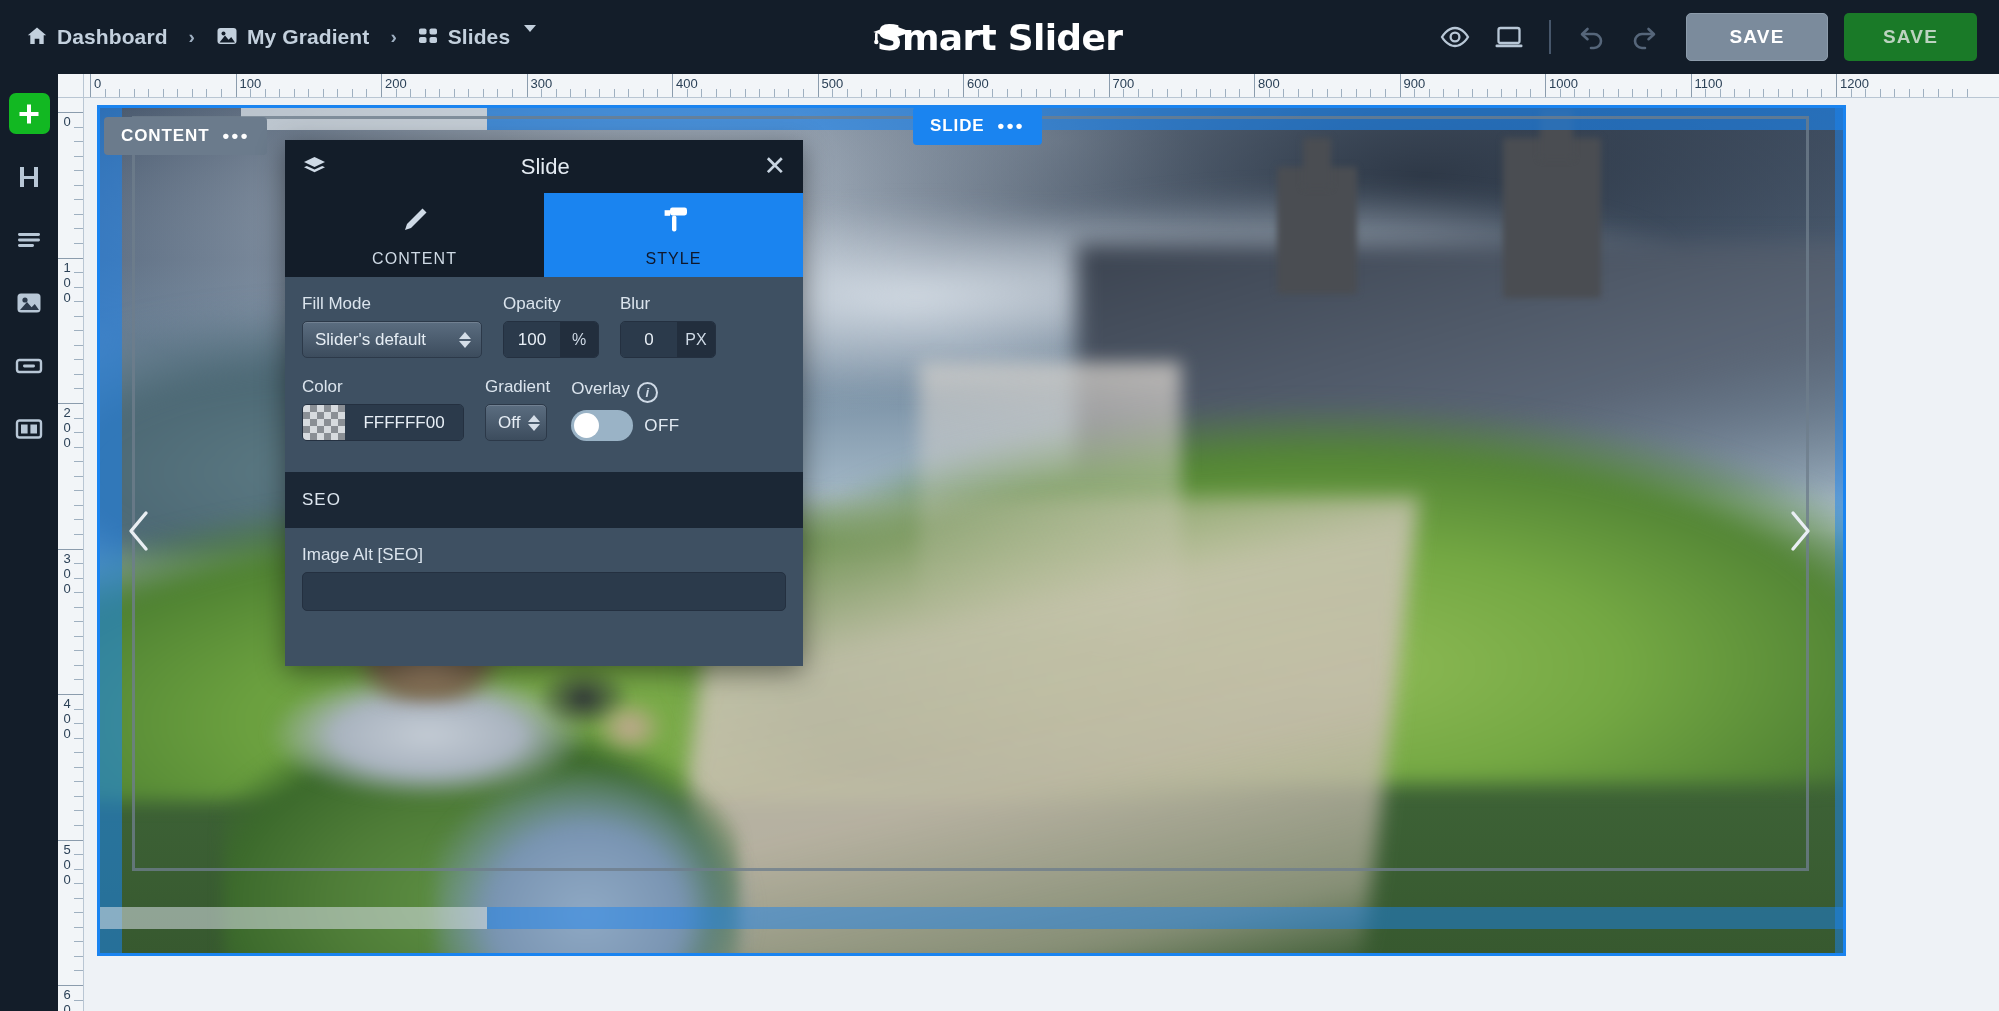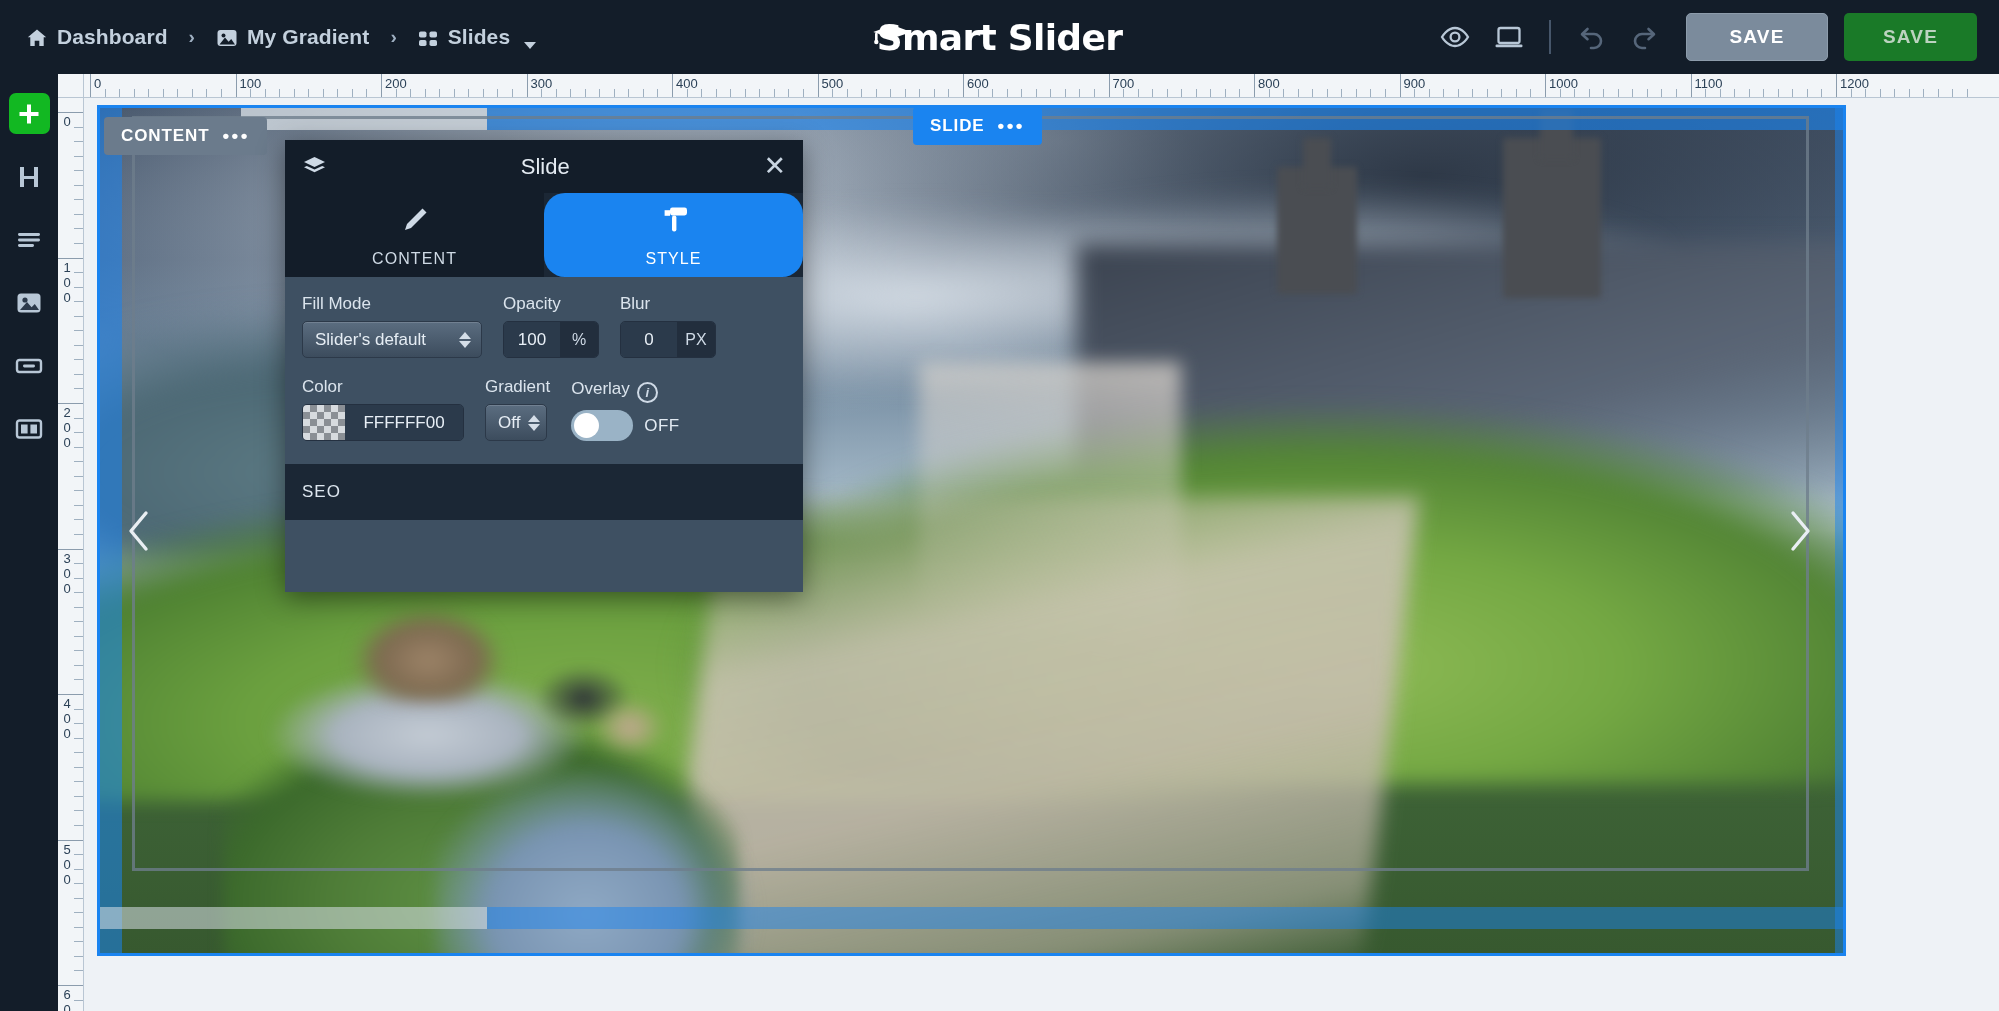--- a/index.html
+++ b/index.html
@@ -4,21 +4,21 @@
 <style>
   * { margin:0; padding:0; box-sizing:border-box; }
   html,body { width:1999px; height:1011px; overflow:hidden;
     font-family:"Liberation Sans", sans-serif; background:#101b27; }
 
   
   #topbar { position:absolute; left:0; top:0; width:1999px; height:74px;
     background:#131d29; display:flex; align-items:center; z-index:60; }
 
   .crumbs { display:flex; align-items:center; padding-left:18px; gap:4px; }
-  .crumb { display:flex; align-items:flex-end; gap:9px; padding:4px 8px;
+  .crumb { display:flex; align-items:flex-start; gap:9px; padding:4px 8px;
     color:#c3d0dd; font-size:21px; font-weight:bold; letter-spacing:.1px; cursor:pointer; }
   .crumb-sep { color:#9fb0c2; font-size:19px; font-weight:bold; padding:0 9px; }
   .crumb svg { display:block; }
   .caret-dn { width:0;height:0;border-left:6px solid transparent;
     border-right:6px solid transparent;border-top:7px solid #c3d0dd; margin-left:5px; }
 
   .logo-wrap { position:absolute; left:50%; top:0; height:74px;
     transform:translateX(-50%); display:flex; align-items:center; }
   .logo-txt { color:#fff; font-size:36px; font-weight:bold; letter-spacing:-.7px;
     font-family:"DejaVu Sans", sans-serif; position:relative; }
@@ -159,25 +159,25 @@
   .m-head { height:53px; display:flex; align-items:center; position:relative;
     background:#131d29; padding:0 17px; }
   .m-title { flex:1; text-align:center; color:#e4ebf2; font-size:22px; }
   .m-x { color:#c9d5e1; font-size:27px; line-height:1; cursor:pointer; }
   .m-layers { cursor:pointer; display:flex; }
 
   .m-tabs { display:flex; height:84px; }
   .m-tab { flex:1; display:flex; flex-direction:column; align-items:center;
     justify-content:center; gap:9px; cursor:pointer; color:#cfdae5;
     font-size:16px; letter-spacing:1.1px; background:#131d29; }
-  .m-tab.active { background:#1a84f0; color:#ffffff;border-radius:21px; }
+  .m-tab.active { background:#1a84f0; color:#0f172a; }
 
   .m-body { background:#3e5062; padding:17px 17px 19px 17px; }
   .frow { display:flex; gap:21px; align-items:flex-end; margin-bottom:19px; }
-  .frow:last-child { margin-bottom:4px; }
+  .frow:last-child { margin-bottom:12px; }
   .fld-lab { color:#dbe4ed; font-size:17px; margin-bottom:7px; display:block; }
   .sel-ctl { display:flex; align-items:center; justify-content:space-between;
     gap:8px; height:37px; padding:0 10px 0 12px; border-radius:5px;
     background:linear-gradient(#5b6d80, #3c4c5d); border:1px solid #2c3949;
     color:#e6edf4; font-size:17px; cursor:pointer; box-shadow:inset 0 1px 0 rgba(255,255,255,.14); }
   .spin { display:flex; flex-direction:column; gap:2px; }
   .sp-u { width:0;height:0;border-left:6px solid transparent;border-right:6px solid transparent;border-bottom:7px solid #d5dee8; }
   .sp-d { width:0;height:0;border-left:6px solid transparent;border-right:6px solid transparent;border-top:7px solid #d5dee8; }
 
   .numbox { display:flex; height:37px; border-radius:5px; overflow:hidden;
@@ -702,17 +702,21 @@
           <span class="toggle-lab">OFF</span>
         </div>
       </div>
     </div>
   </div>
 
   <div class="m-sect">SEO</div>
 
   <div class="m-body">
     <div class="txtrow">
+      <div class="txtcol">
+        <span class="fld-lab">Image Alt [SEO]</span>
+        <input value="" style="">
+      </div>
     </div>
   </div>
 
   <div class="m-body" style="height:36px"></div>
 </div>
 
 </body></html>

